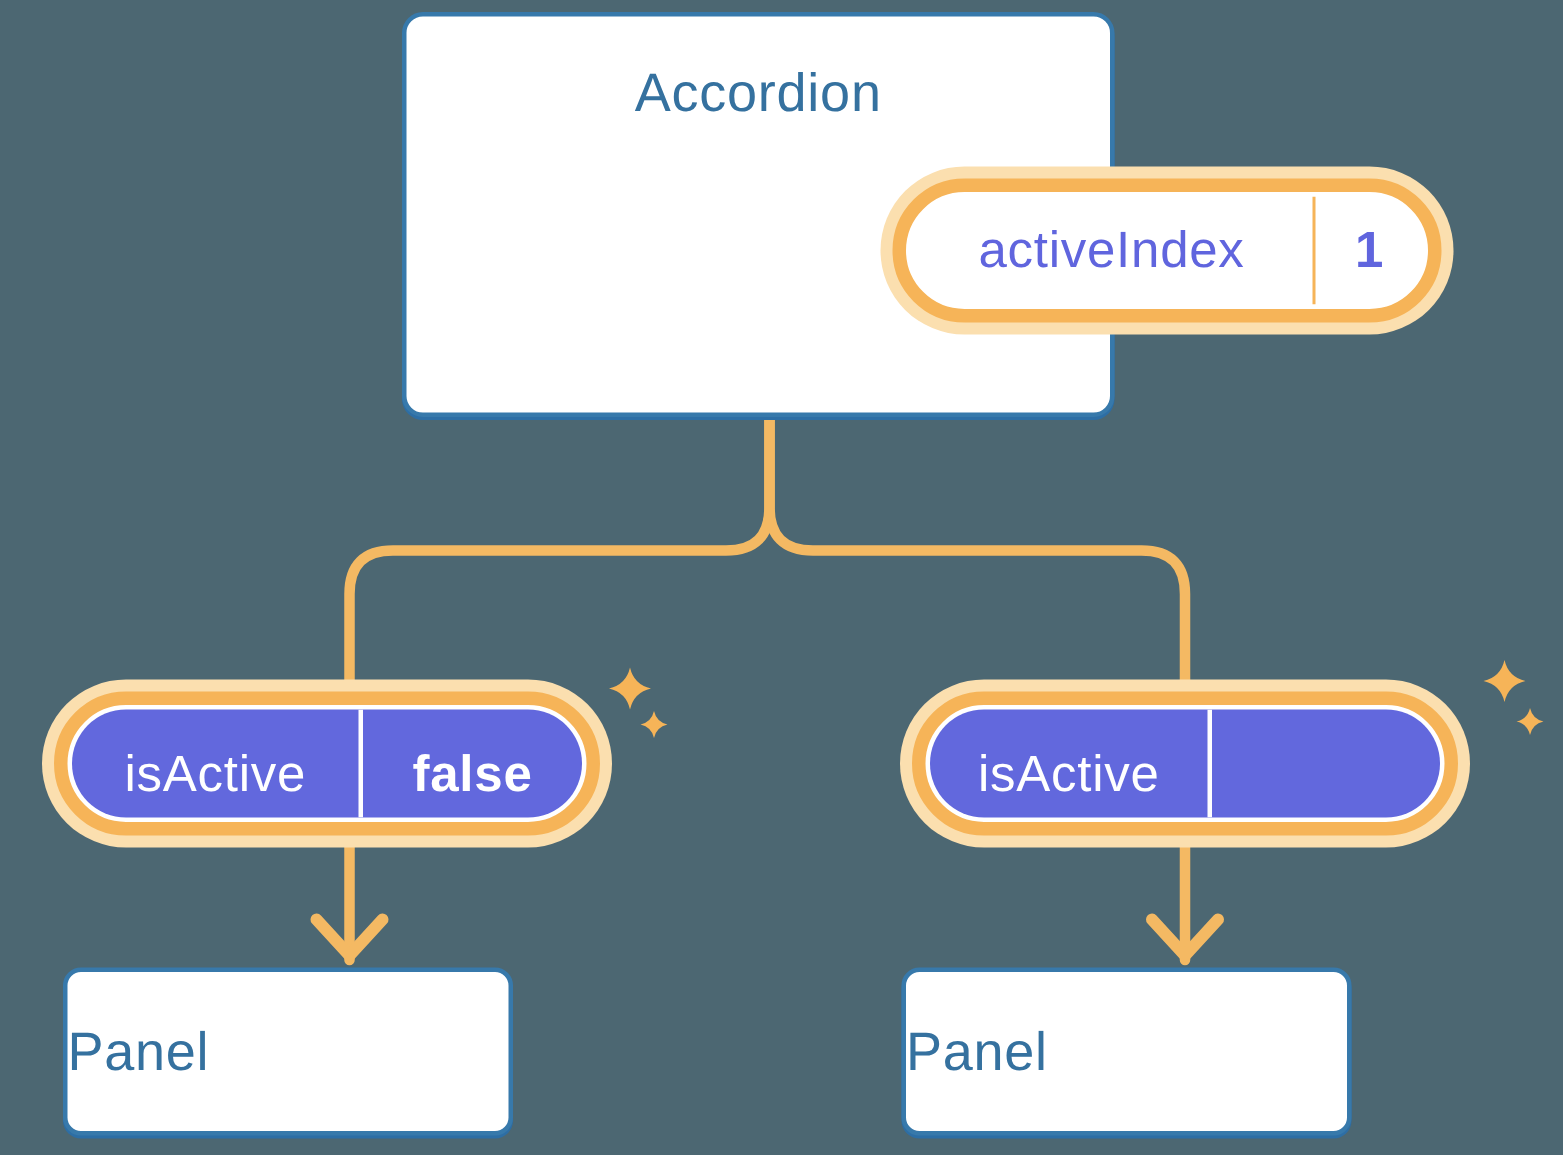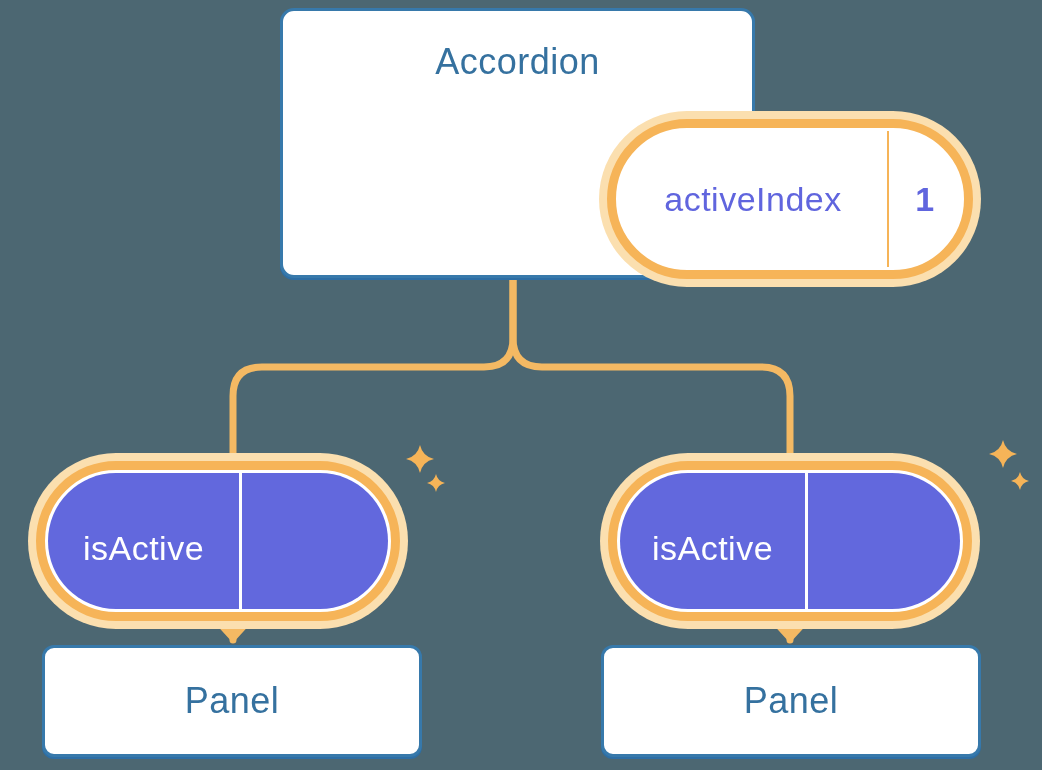--- a/index.html
+++ b/index.html
@@ -34,36 +34,35 @@
   .spark { fill: var(--pill-ring, #F6B458); }
 
   .node-card {
     position: absolute;
     background: #ffffff;
     border: 3px solid var(--node-border, #3779AB);
     box-shadow: 0 2px 0 var(--node-border-shadow, #2D6EA5);
     border-radius: 14px;
     box-sizing: border-box;
     z-index: 2;
-    margin-left: 12px;
   }
   .accordion-card { left: 268px; top: 8px; width: 475px; height: 270px; }
   .node-title {
     margin-top: 30px;
     text-align: center;
     font-size: 36px;
     font-weight: 500;
     letter-spacing: 0.5px;
     color: var(--node-text, #35719F);
   }
 
   .pill {
     position: absolute;
     box-sizing: border-box;
-    height: 160px;
+    height: 96px;
     border: 9px solid var(--pill-ring, #F6B458);
     box-shadow: 0 0 0 8px var(--pill-glow, #FBDFAF);
     border-radius: 999px;
     background: #ffffff;
     padding: 3px;
     z-index: 2;
   }
   .pill-core {
     width: 100%; height: 100%;
     border-radius: 999px;
@@ -92,26 +91,26 @@
   .pill-left { left: 36px;  top: 461px; width: 364px; }
   .pill-left .cell-name  { width: 191px; }
   .pill-left .cell-value { flex: 1; }
   .pill-right{ left: 608px; top: 461px; width: 364px; }
   .pill-right .cell-name  { width: 185px; }
   .pill-right .cell-value { flex: 1; }
 
   .panel {
     position: absolute;
     box-sizing: border-box;
-    width: 380px; height: 112px;
+    width: 300px; height: 112px;
     background: #ffffff;
     border: 3px solid var(--node-border, #3779AB);
     box-shadow: 0 2px 0 var(--node-border-shadow, #2D6EA5);
     border-radius: 12px;
-    display: flex; align-items: center; justify-content: center;
+    display: flex; align-items: center; 
     font-size: 36px;
     font-weight: 500;
     letter-spacing: 0.5px;
     color: var(--node-text, #35719F);
     z-index: 2;
   }
   .panel-left  { left: 42px;  top: 645px; }
   .panel-right { left: 601px; top: 645px; }
 </style>
 </head>
@@ -147,20 +146,21 @@
         <div class="divider orange"></div>
         <div class="cell cell-value state-value">1</div>
       </div>
     </div>
   </div>
 
   <div class="pill pill-left">
     <div class="pill-core purple">
       <div class="cell cell-name prop-name">isActive</div>
       <div class="divider white"></div>
+      <div class="cell cell-value prop-value">false</div>
     </div>
   </div>
 
   <div class="pill pill-right">
     <div class="pill-core purple">
       <div class="cell cell-name prop-name">isActive</div>
       <div class="divider white"></div>
     </div>
   </div>
 

